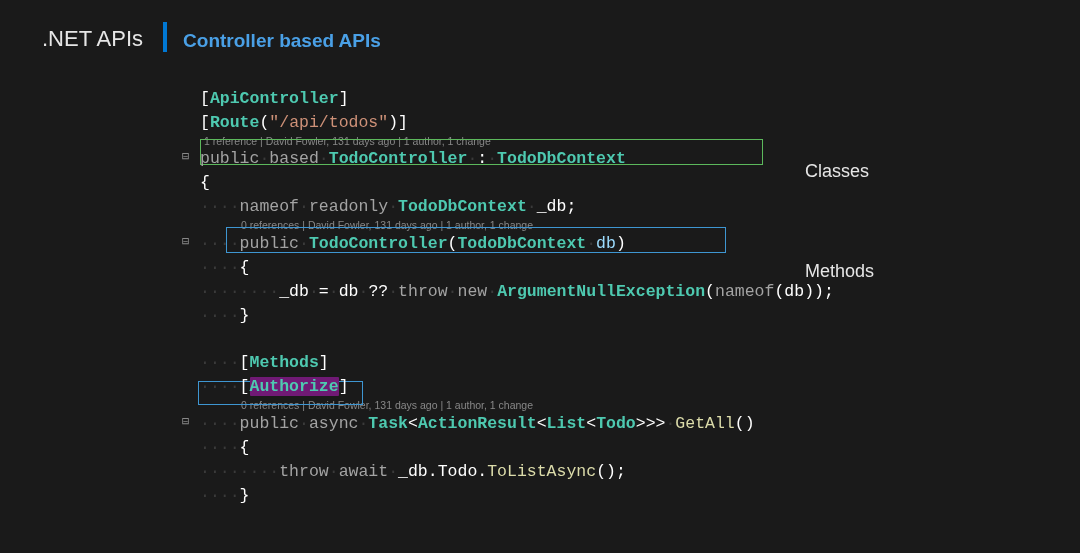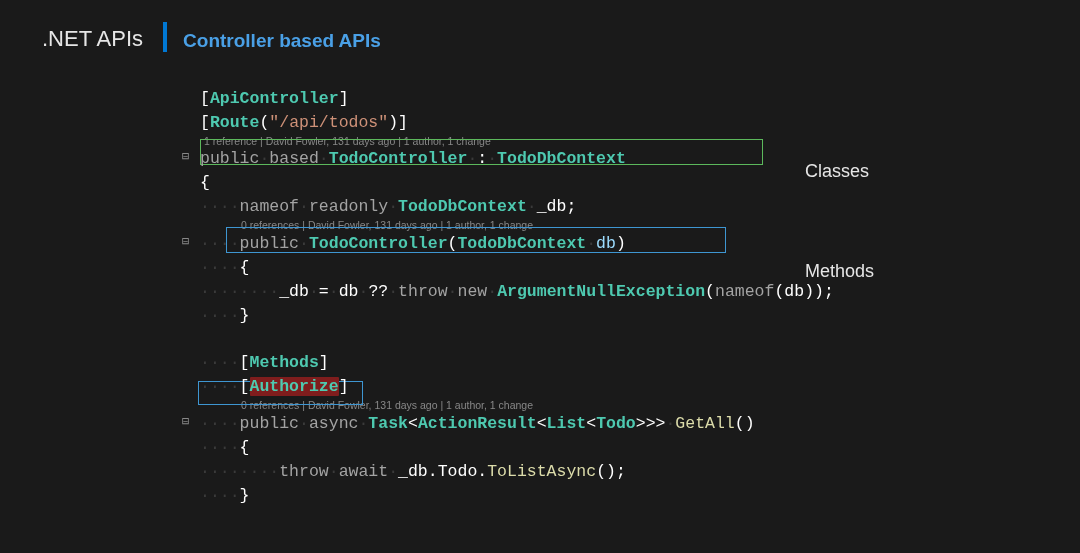--- a/index.html
+++ b/index.html
@@ -65,21 +65,21 @@
       border: 1px solid #5cb85c;
       position: absolute;
       pointer-events: none;
     }
     .box-blue {
       border: 1px solid #3e96d2;
       position: absolute;
       pointer-events: none;
     }
     .hl {
-      background: #7f1d1d;
+      background: #701a75;
       border-radius: 1px;
     }
     .annotation {
       position: absolute;
       color: #e6e6e6;
       font-family: 'Segoe UI', Arial, sans-serif;
       font-size: 18px;
       margin-top: 8px;
     }
     .ann-classes { left: 605px; top: 63px; }

